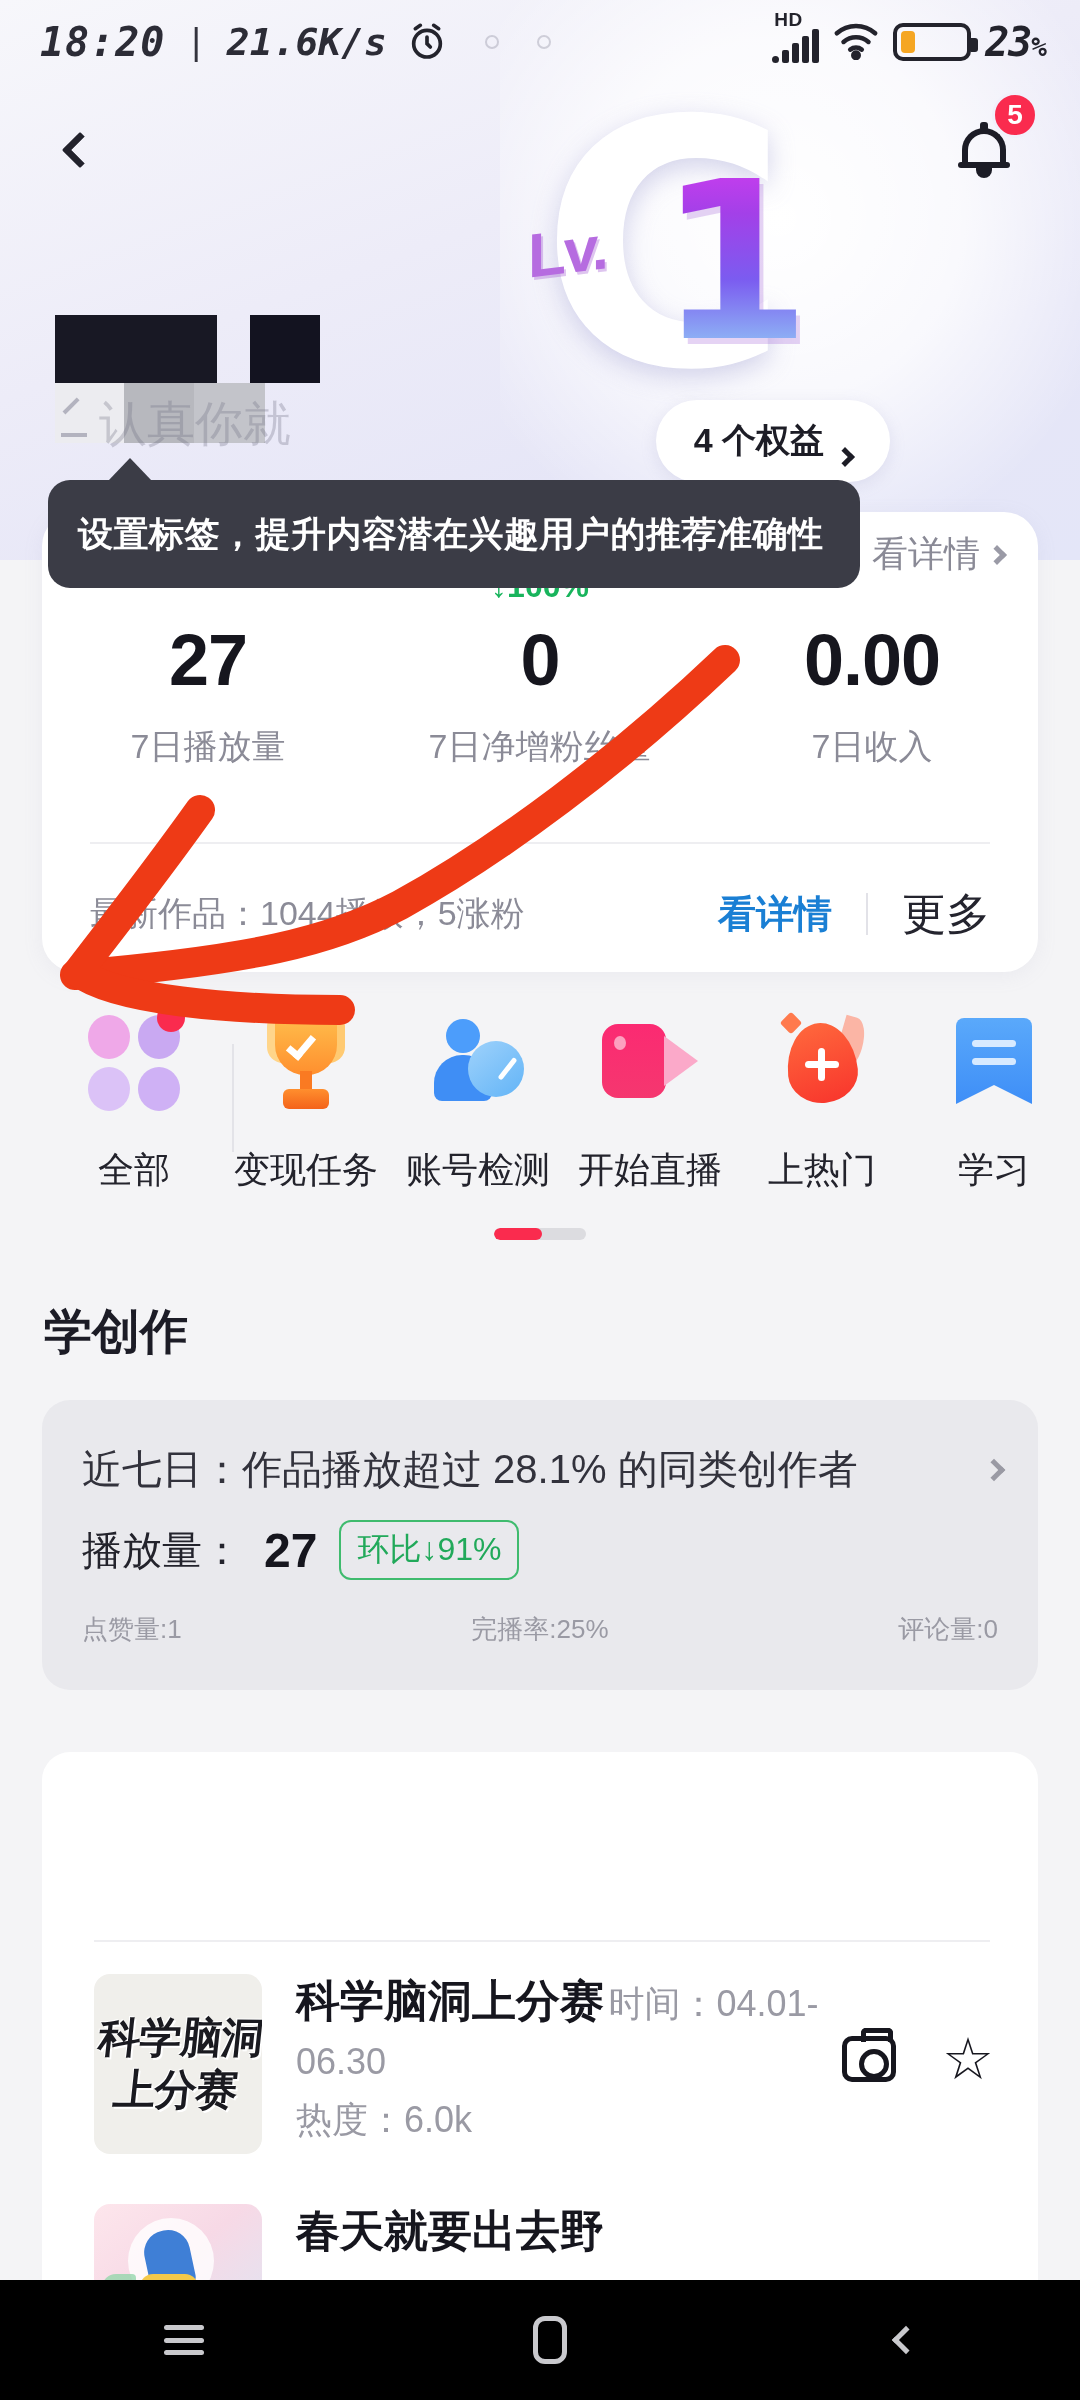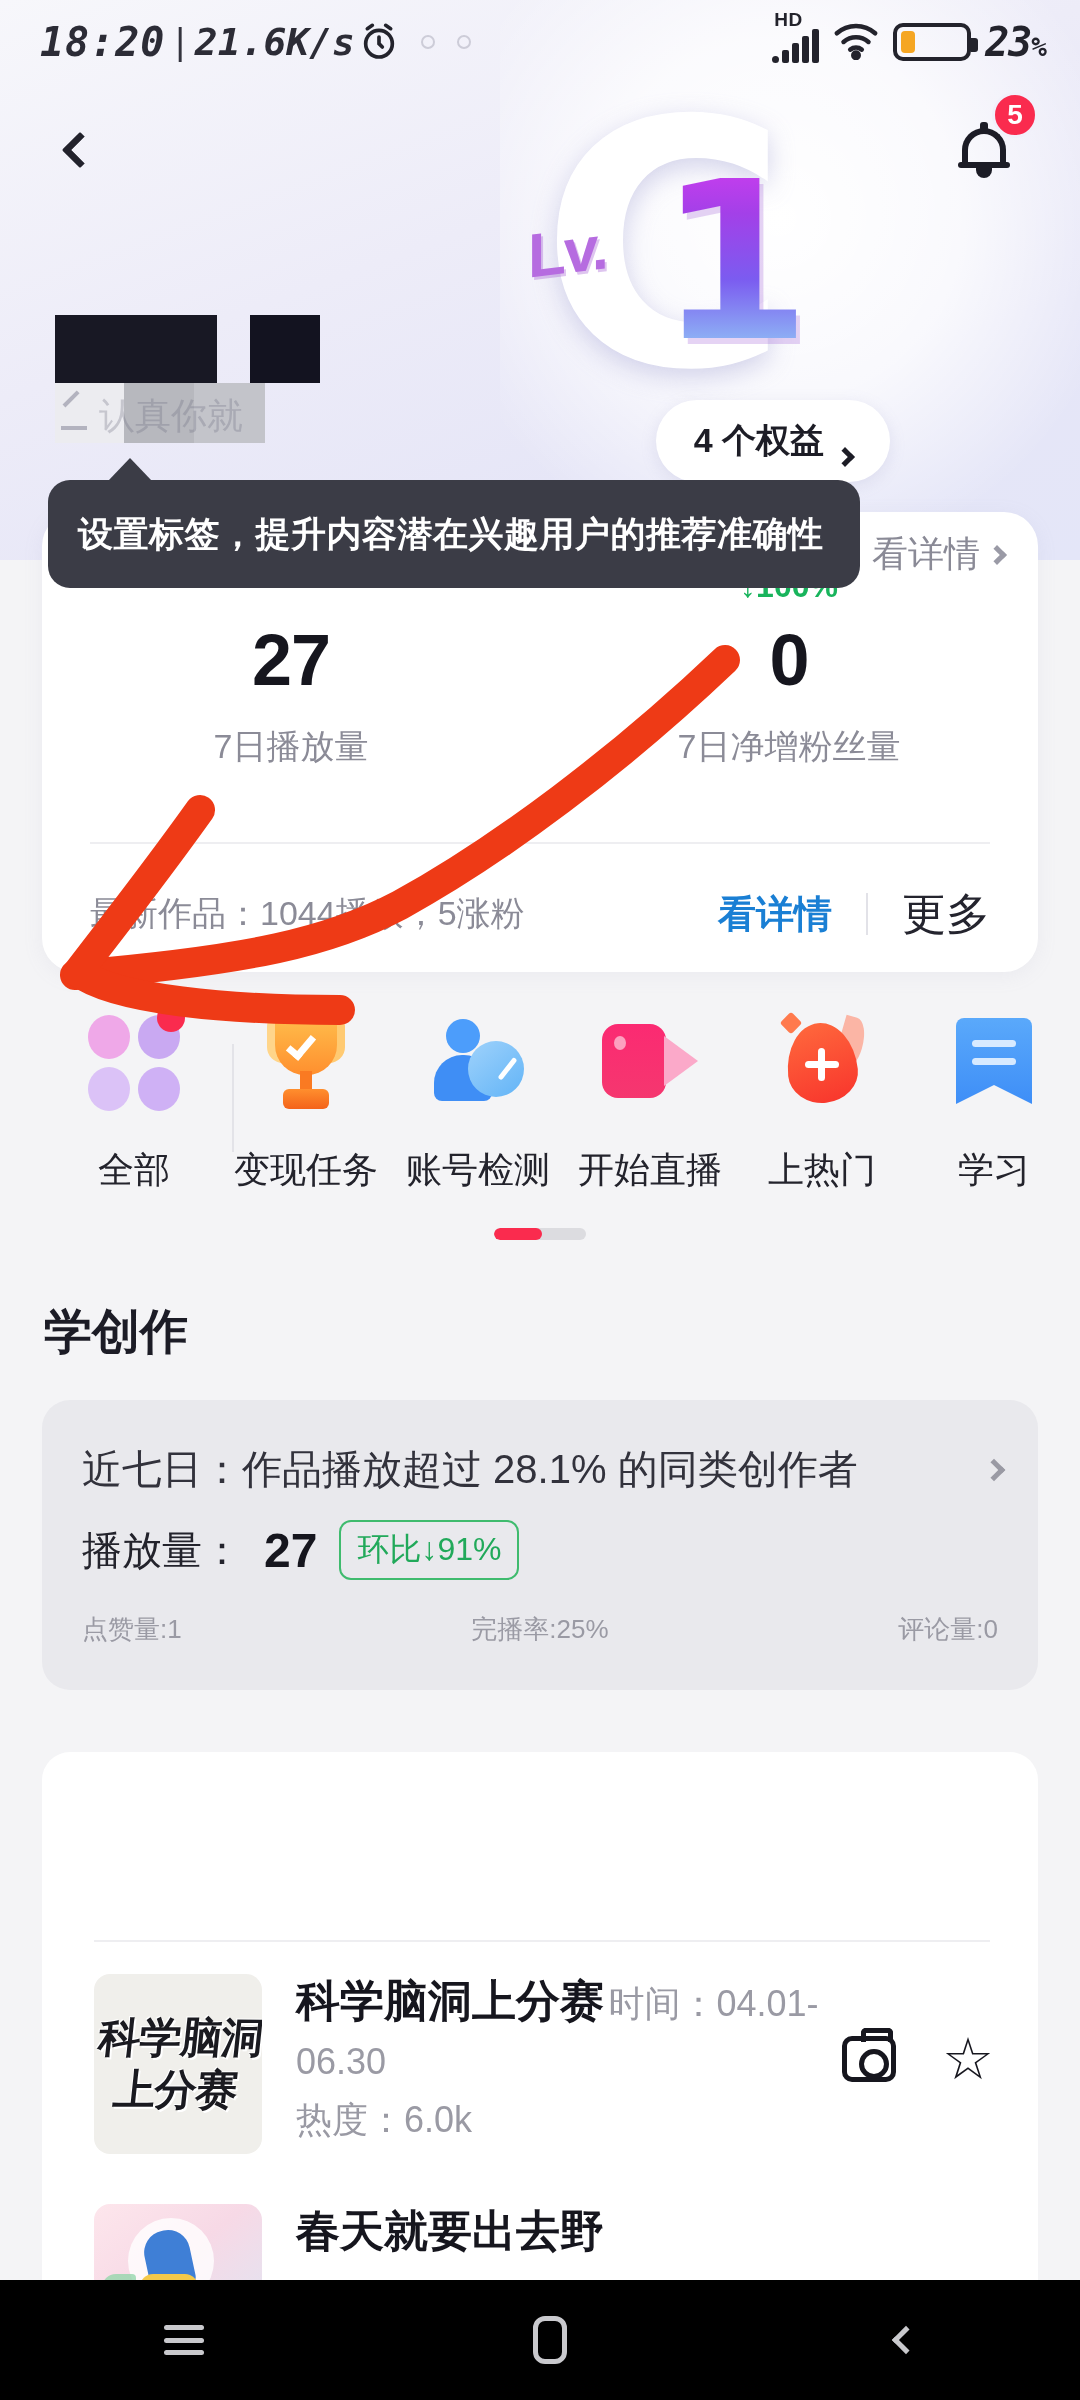--- a/index.html
+++ b/index.html
@@ -22,21 +22,21 @@
   .header-glow {
     position:absolute; right:-40px; top:-60px; width:620px; height:620px;
     background:radial-gradient(circle at 45% 45%, #ffffff 0%, rgba(255,255,255,0.75) 38%, rgba(236,236,250,0.0) 72%);
   }
   
   .statusbar {
     position:absolute; top:0; left:0; width:1080px; height:84px;
     display:flex; align-items:center; justify-content:space-between;
     padding:0 34px 0 40px;
   }
-  .sb-left { display:flex; align-items:center; gap:0; }
+  .sb-left { display:flex; align-items:center; gap:16px; }
   .sb-clock {
     font-family:"DejaVu Sans Mono","Liberation Mono",monospace;
     font-size:40px; font-weight:700; color:#2c2c36; letter-spacing:1px;
     font-style:italic;
   }
   .sb-sep { font-size:36px; color:#33333d; margin:0 10px; font-weight:400; }
   .sb-speed {
     font-family:"DejaVu Sans Mono","Liberation Mono",monospace;
     font-size:38px; font-weight:700; color:#2c2c36; font-style:italic;
   }
@@ -115,21 +115,21 @@
     box-shadow:0 4px 16px rgba(140,140,190,.18);
   }
   .pill-chev{width:14px;height:14px;border-right:5px solid #1d1d26;border-top:5px solid #1d1d26;transform:rotate(45deg);margin-left:4px;}
 
   
   .profile{position:absolute; left:55px; top:310px; width:265px; height:190px;}
   .red-a{position:absolute;left:0;top:5px;width:162px;height:68px;background:#181824;}
   .red-b{position:absolute;left:195px;top:5px;width:70px;height:68px;background:#131320;}
   .red-c{position:absolute;left:0;top:73px;width:210px;height:60px;background:linear-gradient(90deg,#ececf0 0%,#ececf0 33%,#b7b8be 33%,#b7b8be 66%,#c3c4ca 66%,#c3c4ca 100%);}
   .uname-ghost{
-    position:absolute;left:6px;top:82px;font-size:36px;color:rgba(110,110,130,.30);
+    position:absolute;left:6px;top:82px;font-size:48px;color:rgba(110,110,130,.30);
     display:flex;align-items:center;gap:12px;font-weight:500;
   }
   .pen-ico{width:26px;height:26px;border-bottom:4px solid rgba(110,110,130,.45);position:relative;}
   .pen-ico:before{content:"";position:absolute;left:3px;top:0;width:20px;height:4px;background:rgba(110,110,130,.45);transform:rotate(-45deg);transform-origin:left;}
 
   
   .statcard{
     position:absolute; left:42px; top:512px; width:996px; height:460px;
     background:#fff; border-radius:34px; box-shadow:0 4px 20px rgba(160,160,190,.10);
   }
@@ -374,20 +374,25 @@
       <div class="stat-cell">
         <span class="delta"></span>
         <span class="stat-num">27</span>
         <span class="stat-lbl">7日播放量</span>
       </div>
       <div class="stat-cell">
         <span class="delta">↓100%</span>
         <span class="stat-num">0</span>
         <span class="stat-lbl">7日净增粉丝量</span>
       </div>
+      <div class="stat-cell">
+        <span class="delta"></span>
+        <span class="stat-num">0.00</span>
+        <span class="stat-lbl">7日收入</span>
+      </div>
     </div>
 
     <div class="sc-divider"></div>
 
     <div class="sc-bottom">
       <span class="latest">最新作品：1044播放，5涨粉</span>
       <span class="see-detail">看详情</span>
       <span class="vline"></span>
       <span class="more-link">更多</span>
     </div>

